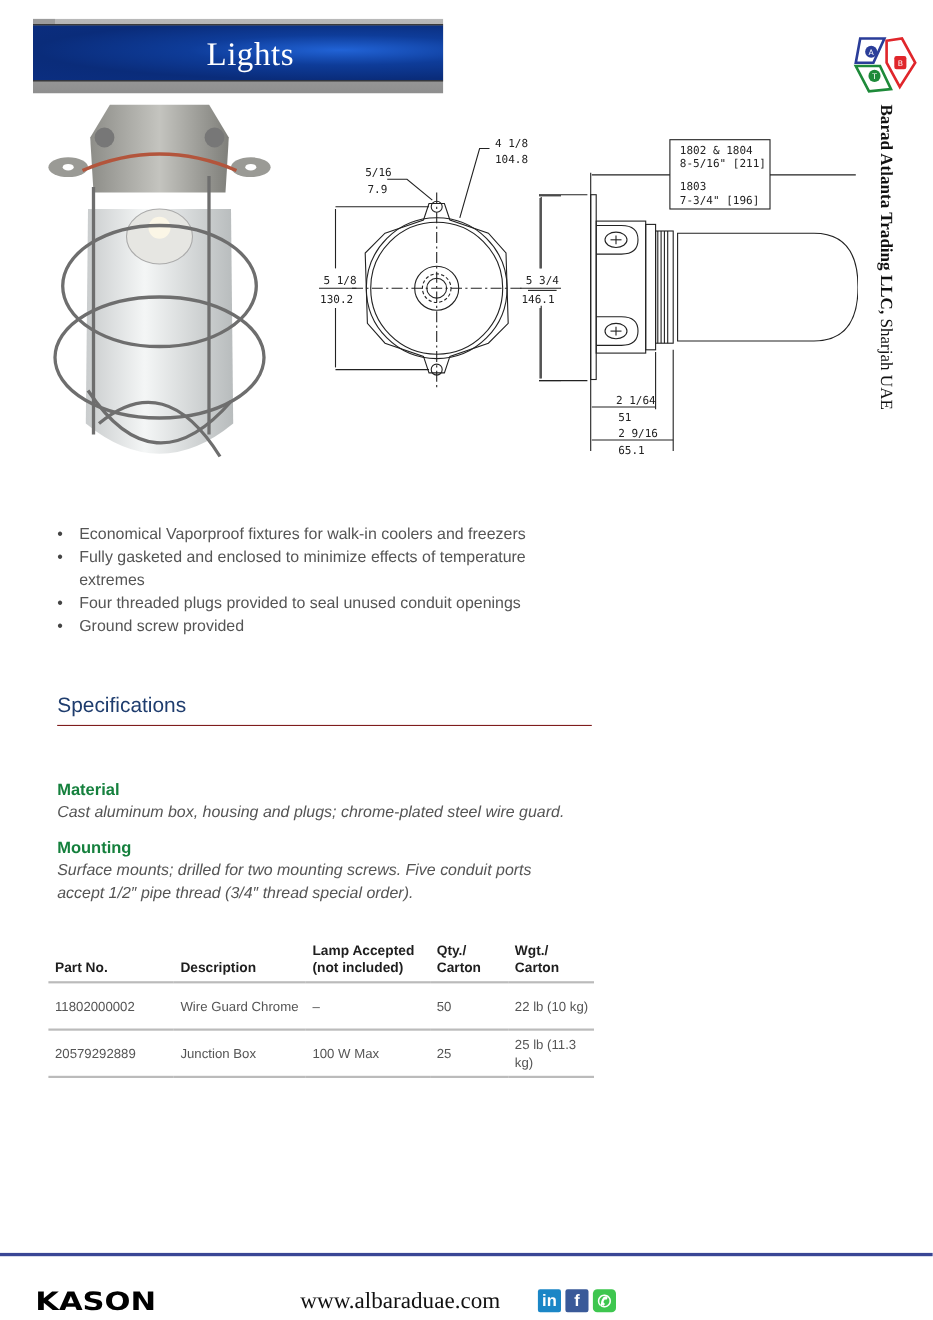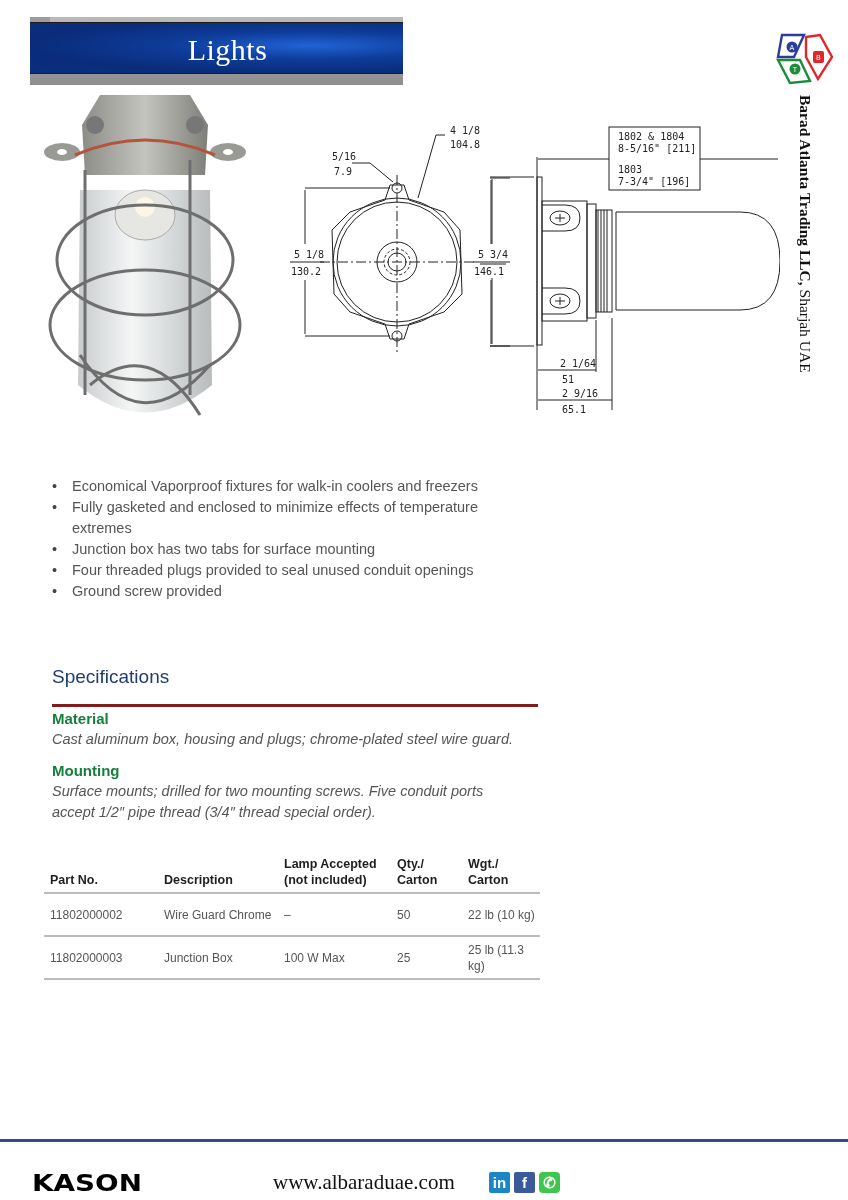--- a/index.html
+++ b/index.html
@@ -49,23 +49,23 @@
   .features li {
     position: relative; padding-left: 20px;
     font-size: 14.5px; line-height: 21px; color: #555;
   }
   .features li::before {
     content: "•"; position: absolute; left: 0; top: 0; color: #444;
   }
 
   
   .spec-heading {
-    position: absolute; left: 52px; top: 666px; width: 486px;
-    font-size: 19px; color: #1f3d6e; padding-bottom: 16px;
-    border-bottom: 3px solid #7f1d1d;
+    position: absolute; left: 52px; top: 631px; width: 486px;
+    font-size: 19px; color: #1f3d6e; padding-bottom: 6px;
+    border-bottom: 1px solid #7f1d1d;
   }
   .spec-block { position: absolute; left: 52px; width: 490px; }
   .spec-label { font-size: 15px; font-weight: bold; color: #15803d; line-height: 20px; }
   .spec-text  { font-size: 14.5px; color: #555; line-height: 21px; font-style: italic; }
 
   
   .parts-table {
     position: absolute; left: 44px; top: 852px; width: 496px;
     border-collapse: collapse; font-size: 12px;
   }
@@ -237,21 +237,20 @@
   <text class="dim" x="1" y="140"></text>
   <text class="dim" x="80" y="247">2 1/64</text>
   <text class="dim" x="82" y="263">51</text>
   <text class="dim" x="82" y="277">2 9/16</text>
   <text class="dim" x="82" y="293">65.1</text>
 </svg>
 
 <ul class="features">
   <li>Economical Vaporproof fixtures for walk-in coolers and freezers</li>
   <li>Fully gasketed and enclosed to minimize effects of temperature extremes</li>
-  <li>Junction box has two tabs for surface mounting</li>
   <li>Four threaded plugs provided to seal unused conduit openings</li>
   <li>Ground screw provided</li>
 </ul>
 
 <div class="spec-heading">Specifications</div>
 
 <div class="spec-block" style="top:709px;">
   <div class="spec-label">Material</div>
   <div class="spec-text">Cast aluminum box, housing and plugs; chrome-plated steel wire guard.</div>
 </div>
@@ -273,21 +272,21 @@
   </thead>
   <tbody>
     <tr>
       <td>11802000002</td>
       <td>Wire Guard Chrome</td>
       <td>–</td>
       <td>50</td>
       <td>22 lb (10 kg)</td>
     </tr>
     <tr>
-      <td>11802000003</td>
+      <td>20579292889</td>
       <td>Junction Box</td>
       <td>100 W Max</td>
       <td>25</td>
       <td>25 lb (11.3 kg)</td>
     </tr>
   </tbody>
 </table>
 
 <div class="footer-rule"></div>
 

